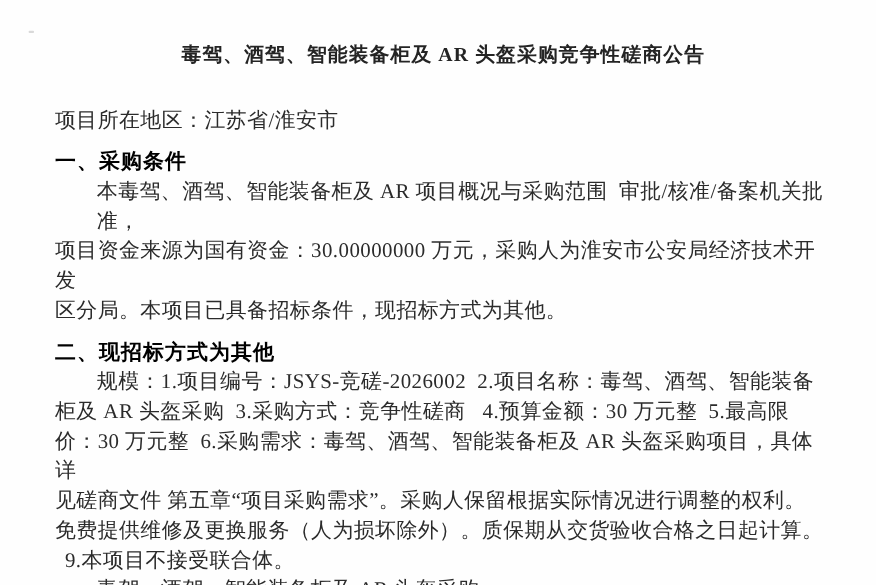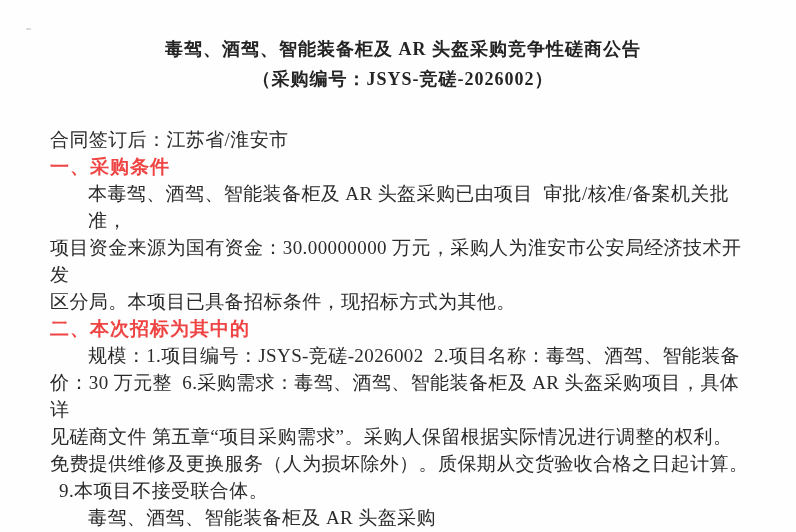--- a/index.html
+++ b/index.html
@@ -48,26 +48,26 @@
     margin-top: 4px;
     color: #242424;
   }
   .location {
     margin-top: 34px;
     font-size: 19px;
     line-height: 26px;
     letter-spacing: 0.5px;
   }
   .section-heading {
-    margin-top: 0;
+    margin-top: 11px;
     font-size: 19px;
     line-height: 27px;
     font-weight: 700;
     letter-spacing: 1px;
-    color: #ef4444;
+    color: #000000;
     font-family: "Liberation Sans", "DejaVu Sans", sans-serif;
   }
   .line {
     font-size: 19px;
     line-height: 27px;
     letter-spacing: 0.4px;
     white-space: pre-wrap;
   }
   .ind-1 { padding-left: 9px; }
   .ind-2 { padding-left: 38px; }
@@ -75,33 +75,33 @@
 </head>
 <body>
 
 <div class="page">
   <div class="scan-speck"></div>
 
   <div class="doc">
 
     <div class="title">毒驾、酒驾、智能装备柜及 AR 头盔采购竞争性磋商公告</div>
 
-    <div class="subtitle">（采购编号：JSYS-竞磋-2026002）</div>
 
-    <div class="location line">合同签订后：江苏省/淮安市</div>
+    <div class="location line">项目所在地区：江苏省/淮安市</div>
 
     <div class="section-heading">一、采购条件</div>
 
-    <div class="line ind-2">本毒驾、酒驾、智能装备柜及 AR 头盔采购已由项目  审批/核准/备案机关批准，</div>
+    <div class="line ind-2">本毒驾、酒驾、智能装备柜及 AR 项目概况与采购范围  审批/核准/备案机关批准，</div>
     <div class="line">项目资金来源为国有资金：30.00000000 万元，采购人为淮安市公安局经济技术开发</div>
     <div class="line">区分局。本项目已具备招标条件，现招标方式为其他。</div>
 
-    <div class="section-heading">二、本次招标为其中的</div>
+    <div class="section-heading">二、现招标方式为其他</div>
 
     <div class="line ind-2">规模：1.项目编号：JSYS-竞磋-2026002  2.项目名称：毒驾、酒驾、智能装备</div>
+    <div class="line">柜及 AR 头盔采购  3.采购方式：竞争性磋商   4.预算金额：30 万元整  5.最高限</div>
     <div class="line">价：30 万元整  6.采购需求：毒驾、酒驾、智能装备柜及 AR 头盔采购项目，具体详</div>
     <div class="line">见磋商文件 第五章“项目采购需求”。采购人保留根据实际情况进行调整的权利。</div>
     <div class="line">免费提供维修及更换服务（人为损坏除外）。质保期从交货验收合格之日起计算。</div>
     <div class="line ind-1">9.本项目不接受联合体。</div>
     <div class="line ind-2">毒驾、酒驾、智能装备柜及 AR 头盔采购</div>
 
   </div>
 </div>
 
 </body></html>

